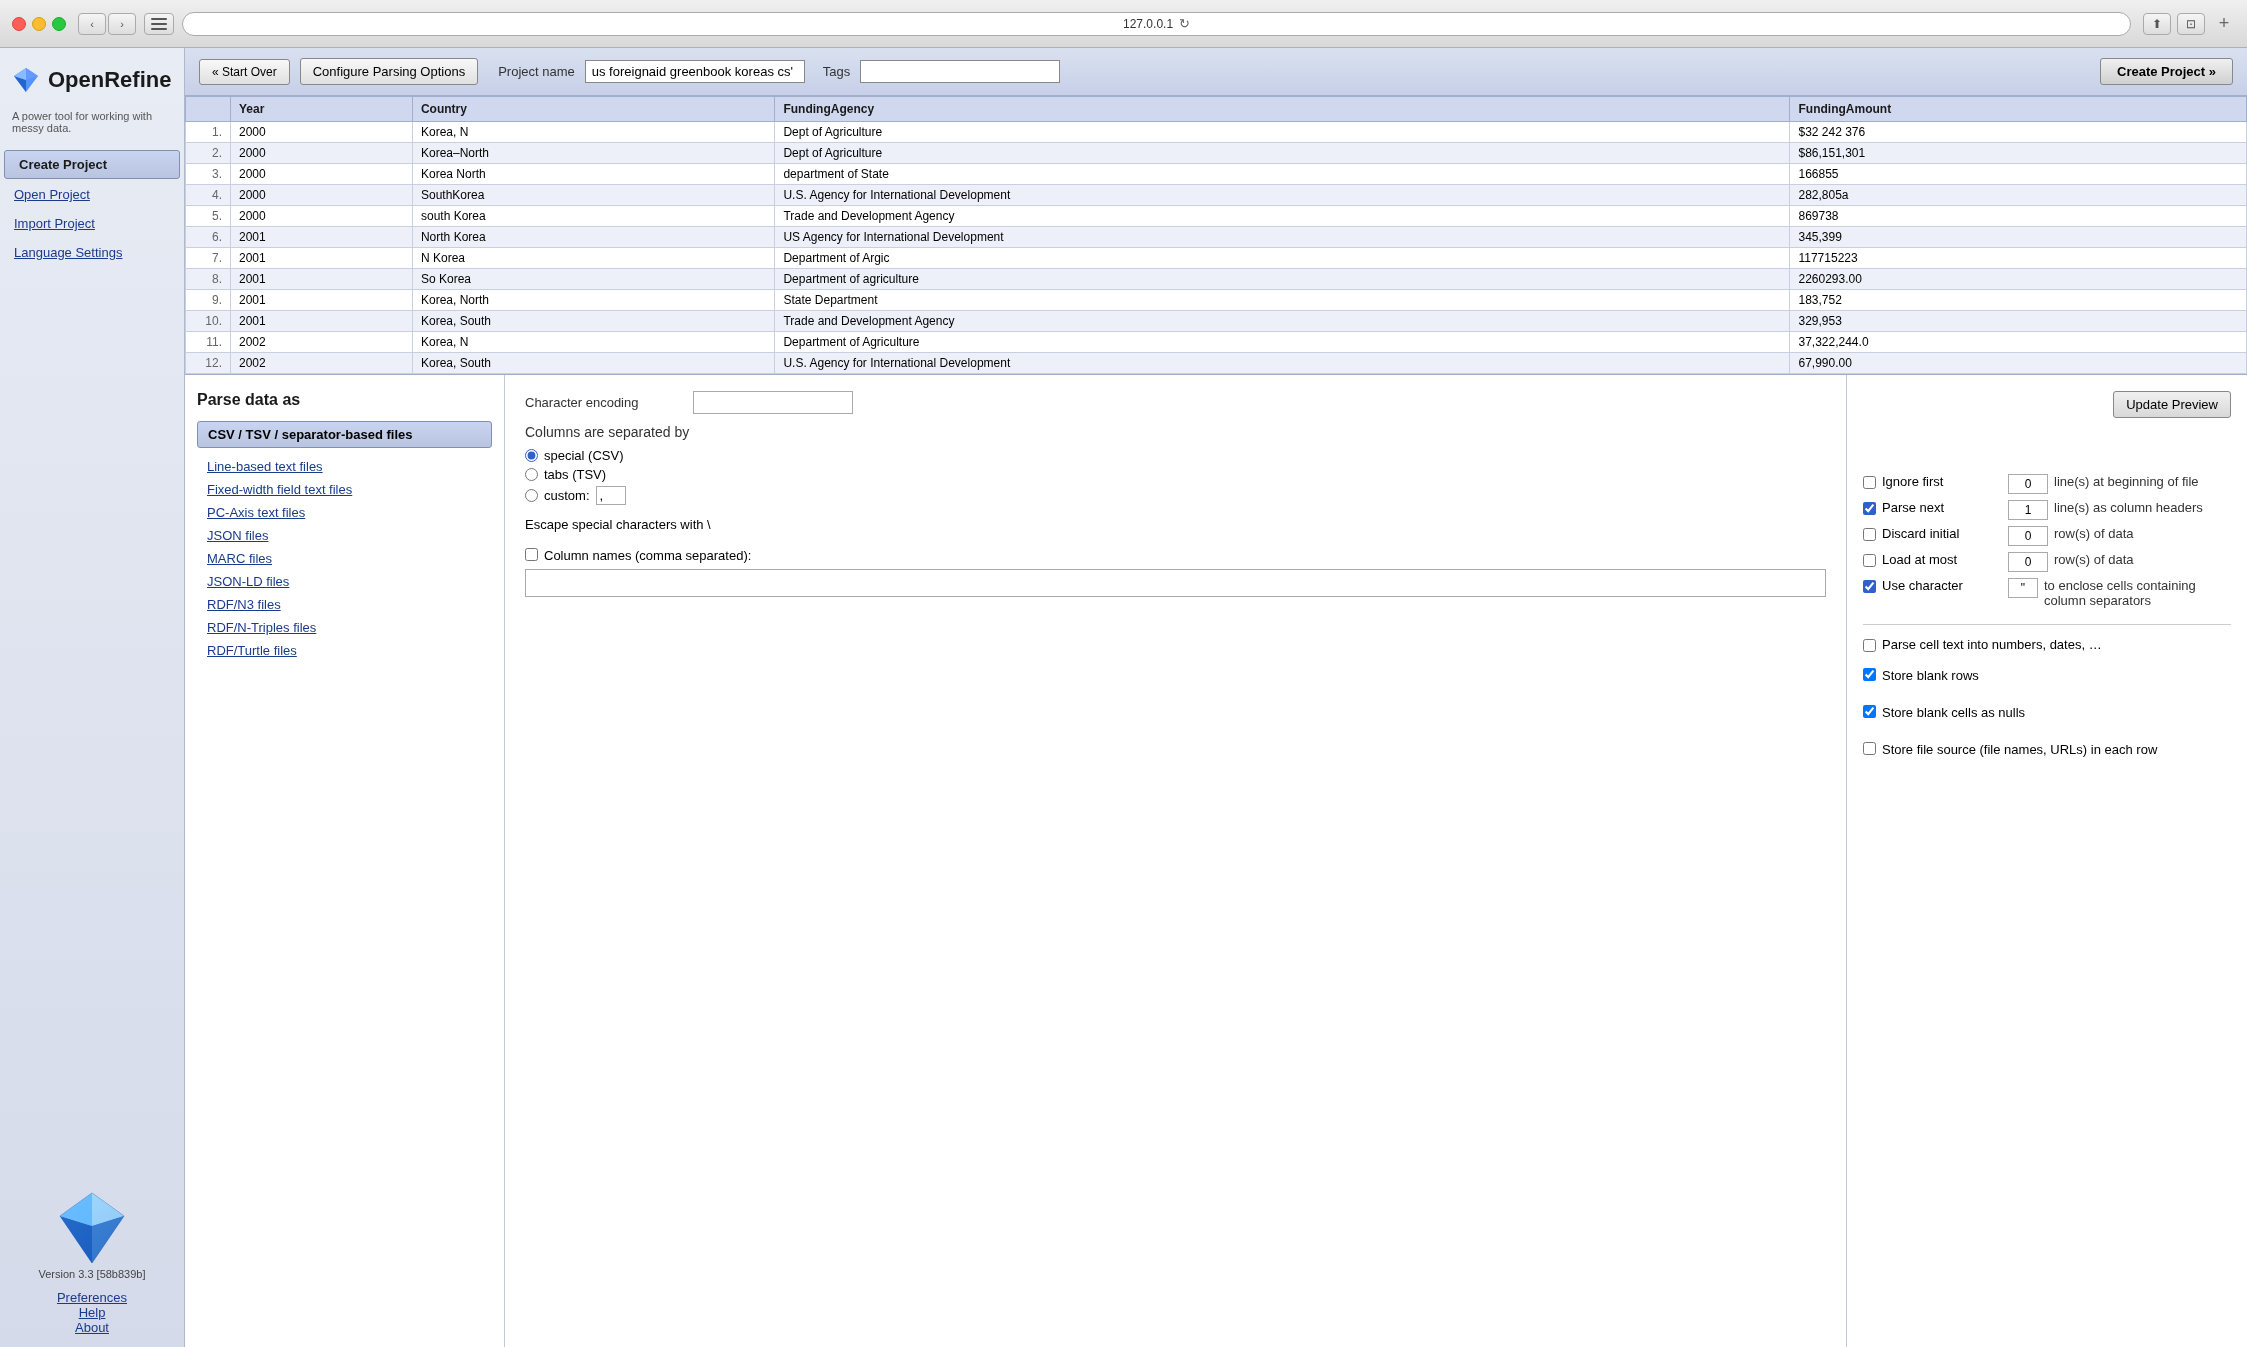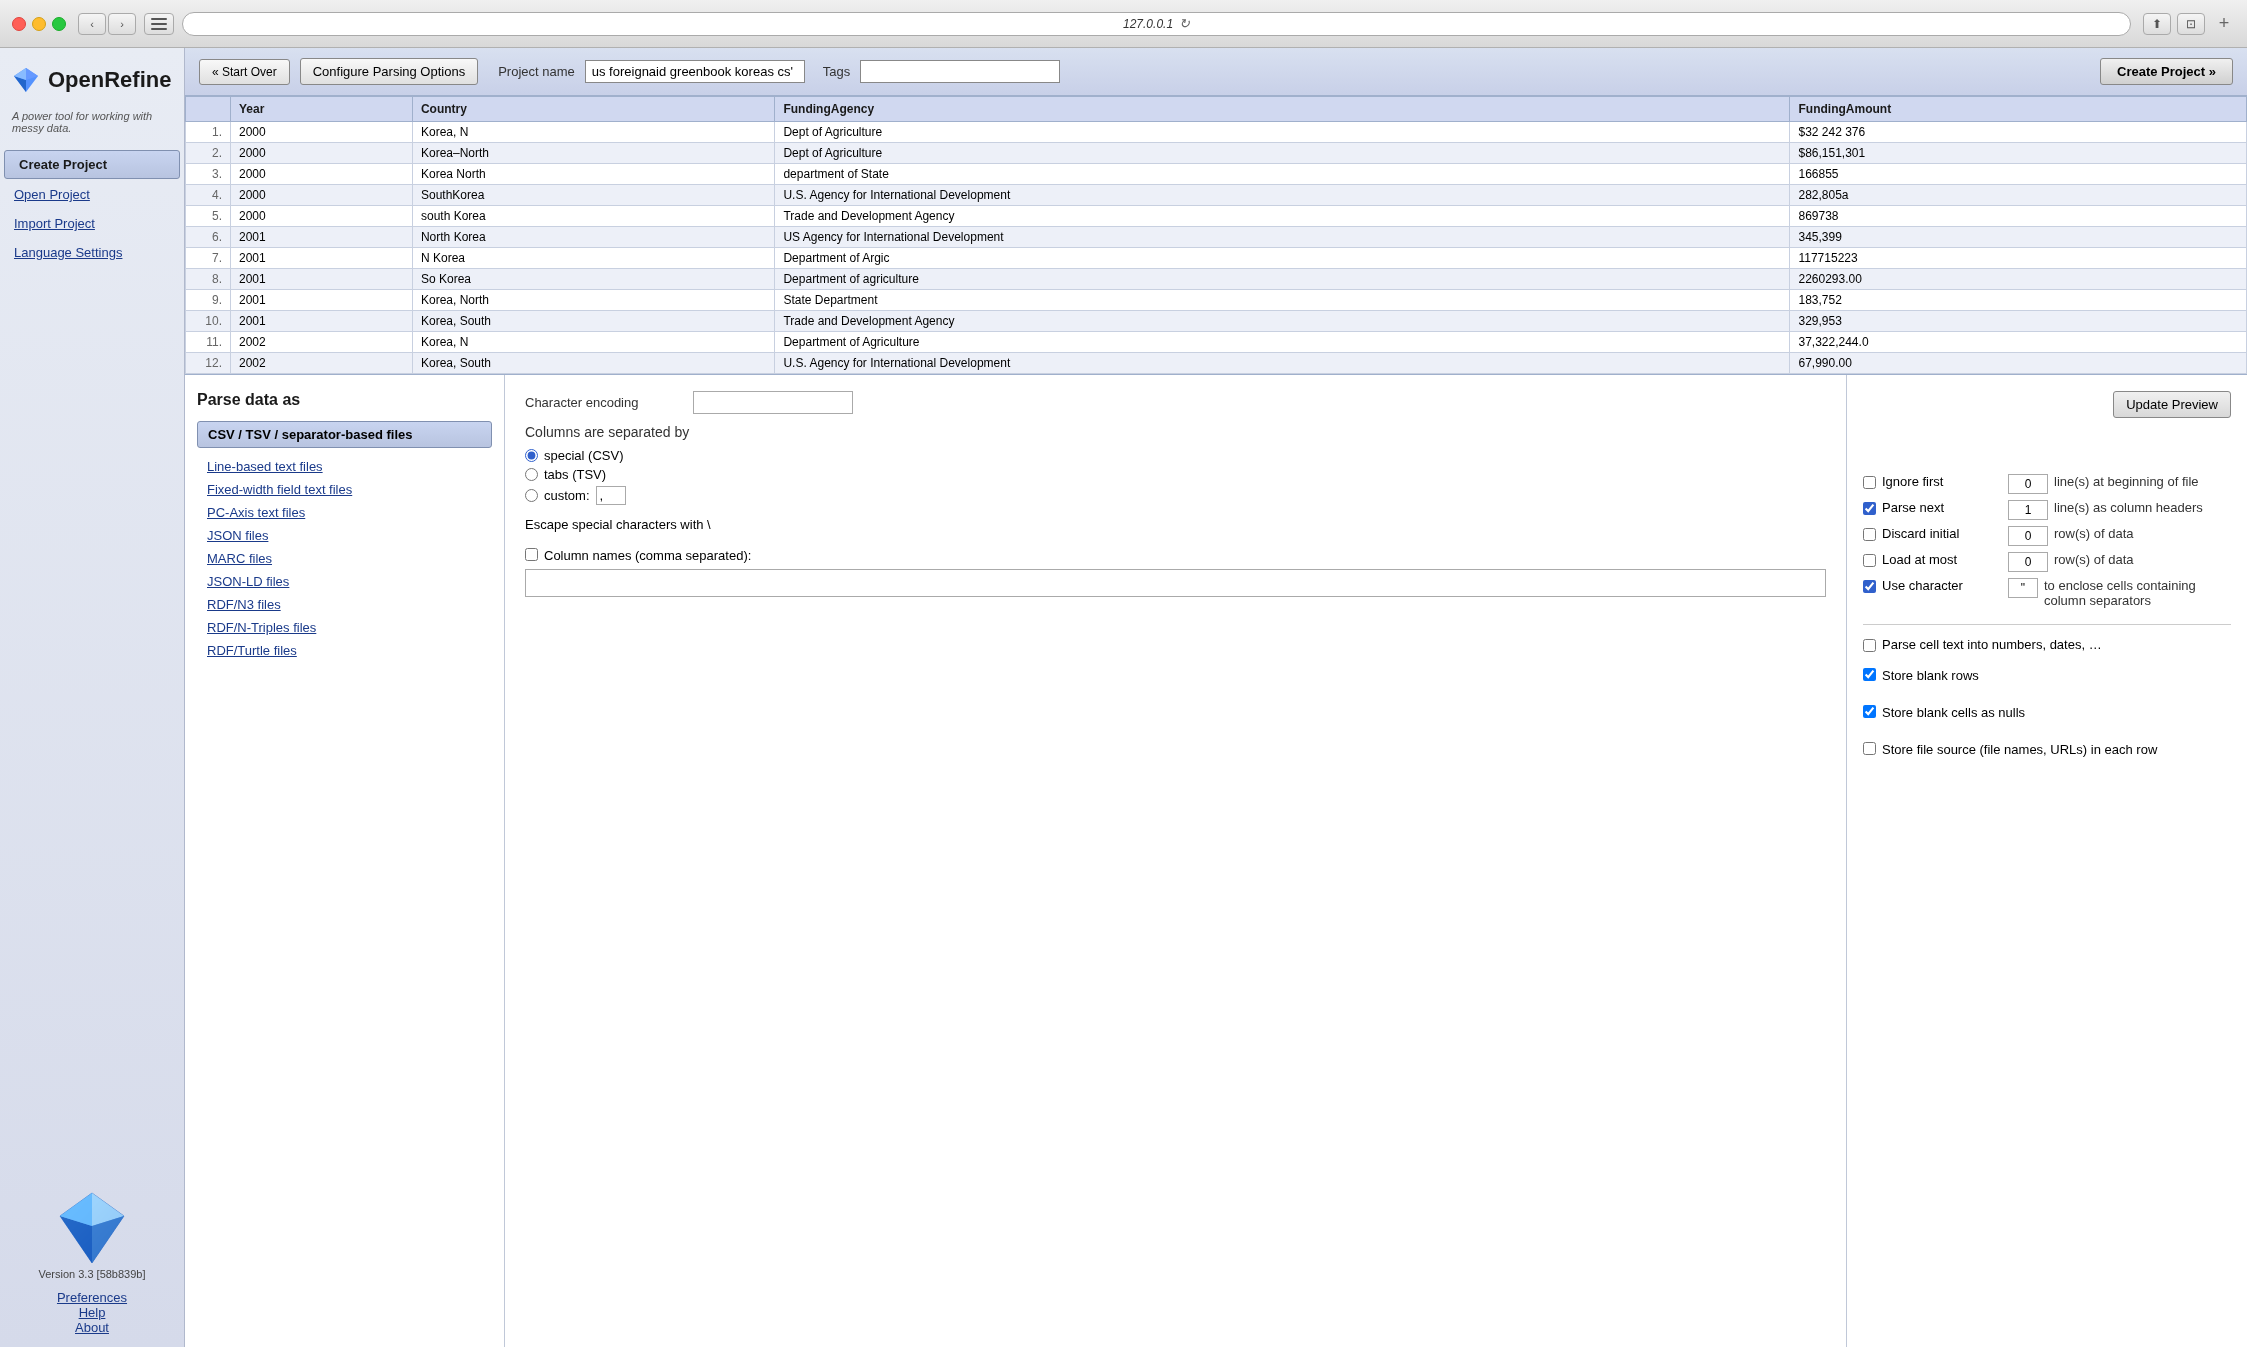--- a/index.html
+++ b/index.html
@@ -27,21 +27,21 @@
       display: flex; align-items: center; justify-content: center; font-size: 11px; color: #555;
     }
     .sidebar-toggle {
       width: 30px; height: 22px; background: linear-gradient(to bottom, #f5f5f5, #ddd);
       border: 1px solid #aaa; border-radius: 4px; cursor: pointer;
       display: flex; align-items: center; justify-content: center;
     }
     .url-bar {
       flex: 1; height: 24px; border: 1px solid #aaa; border-radius: 12px;
       background: white; display: flex; align-items: center; justify-content: center;
-      font-size: 12px; color: #333; gap: 6px; padding: 0 12px; font-style: italic;
+      font-size: 12px; color: #333; gap: 6px; padding: 0 12px;
     }
     .refresh-btn { color: #666; font-size: 13px; cursor: pointer; }
     .browser-actions { display: flex; gap: 6px; margin-left: 4px; }
     .browser-action-btn {
       width: 28px; height: 22px; background: linear-gradient(to bottom, #f5f5f5, #ddd);
       border: 1px solid #aaa; border-radius: 4px; cursor: pointer;
       display: flex; align-items: center; justify-content: center; font-size: 12px; color: #555;
     }
     .add-tab-btn {
       width: 22px; height: 22px; background: transparent; border: none;
@@ -57,21 +57,21 @@
       background: linear-gradient(to bottom, #e8ecf4, #d5daea);
       border-right: 1px solid #b0b8cc;
       display: flex; flex-direction: column;
       padding-top: 8px;
     }
     .app-header {
       display: flex; align-items: center; gap: 8px; padding: 10px 12px 16px 12px;
     }
     .app-logo { width: 28px; height: 28px; }
     .app-title { font-size: 22px; font-weight: bold; color: #1a1a1a; }
-    .app-tagline { font-size: 11px; color: #555; padding: 0 20px 16px 12px; font-style: italic; }
+    .app-tagline { font-size: 11px; color: #555; padding: 0 20px 16px 12px; }
 
     .sidebar-nav { display: flex; flex-direction: column; gap: 2px; padding: 0 0 8px 0; }
     .sidebar-item {
       padding: 6px 14px; cursor: pointer; font-size: 13px; color: #1a3a8a;
       text-decoration: underline; text-decoration-color: #1a3a8a;
     }
     .sidebar-item.active {
       background: linear-gradient(to bottom, #c8d4f0, #b8c4e0);
       font-weight: bold; text-decoration: none; color: #1a1a1a;
       border: 1px solid #8090b0;

